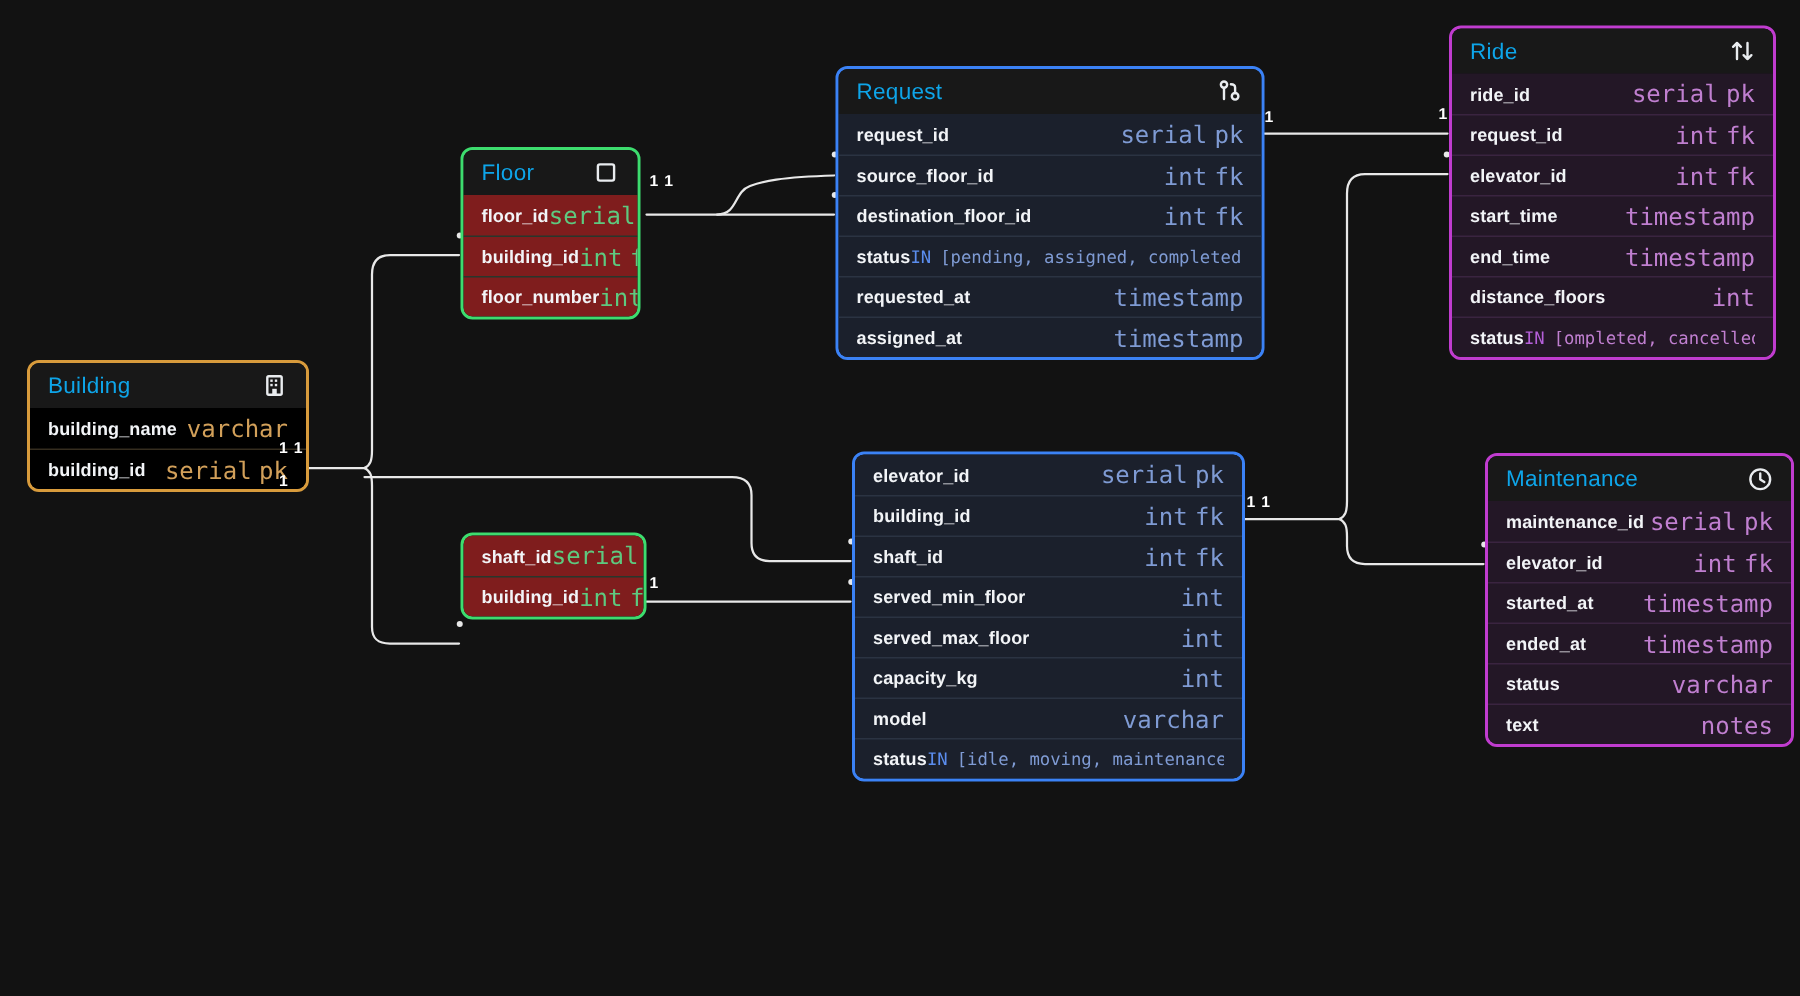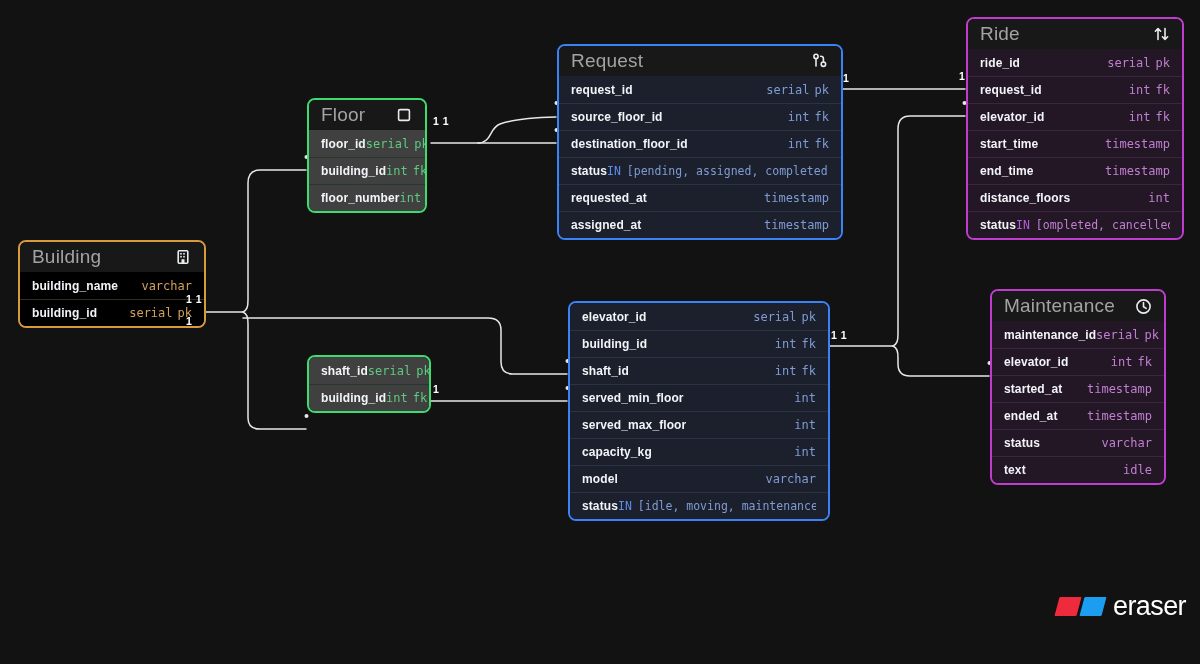--- a/index.html
+++ b/index.html
@@ -9,46 +9,46 @@
     background:#121212;
   }
   #canvas{position:absolute;inset:0;}
   svg.links{position:absolute;left:0;top:0;width:1200px;height:664px;pointer-events:none;}
 
   .table{position:absolute;border-radius:8px;border-width:2px;border-style:solid;overflow:hidden;box-sizing:border-box;}
   .t-head{
     display:flex;align-items:center;justify-content:space-between;
     padding:0 12px;height:30px;background:#181818;
   }
-  .t-title{font-size:19px;color:#a3a3a3;letter-spacing:.2px;}
+  .t-title{font-size:15px;color:#0ea5e9;letter-spacing:.2px;}
   .t-icon{width:18px;height:18px;display:flex;align-items:center;justify-content:center;}
   .t-icon svg{display:block;}
   .t-rows{display:block;}
   .row{
     display:flex;align-items:center;justify-content:space-between;
     height:27px;padding:0 12px;box-sizing:border-box;
     border-top-width:1px;border-top-style:solid;
     white-space:nowrap;
   }
   .row:first-child{border-top:none;}
   .fname{font-size:12px;color:#f2f4f7;font-weight:bold;letter-spacing:.1px;}
-  .ftype{font-size:12px;font-family:"DejaVu Sans Mono", monospace;white-space:nowrap;}
+  .ftype{font-size:16px;font-family:"DejaVu Sans Mono", monospace;white-space:nowrap;}
   .ftype .kw{margin-left:5px;}
   .enumwrap{font-size:11.5px;font-family:"DejaVu Sans Mono", monospace;white-space:nowrap;overflow:hidden;}
   .enumwrap .in{margin-right:6px;}
 
   
   .th-blue{border-color:#3b82f6;}
   .th-blue .t-rows{background:#1b202c;}
   .th-blue .row{border-top-color:#2b3342;}
   .th-blue .ftype,.th-blue .enumwrap{color:#7f9bd4;}
   .th-blue .in{color:#5b8dee;}
 
   .th-green{border-color:#3ddc6e;}
-  .th-green .t-rows{background:#404040;}
+  .th-green .t-rows{background:#7f1d1d;}
   .th-green .row{border-top-color:#27372c;}
   .th-green .ftype,.th-green .enumwrap{color:#5ec97f;}
 
   .th-orange{border-color:#d89b3c;}
   .th-orange .t-rows{background:#000000;}
   .th-orange .row{border-top-color:#352d1f;}
   .th-orange .ftype,.th-orange .enumwrap{color:#d2a05a;}
 
   .th-purple{border-color:#c03ccf;}
   .th-purple .t-rows{background:#231726;}
@@ -282,21 +282,21 @@
           <div class="row">
             <span class="fname">distance_floors</span>
             <span class="ftype"><span>int</span></span>
           </div>
           <div class="row">
             <span class="fname">status</span>
             <span class="enumwrap"><span class="in">IN</span><span>[ompleted, cancelled]</span></span>
           </div>
         </div>
       </div>
-      <div class="table th-purple" style="left: 990px; top: 289px; width: 176px;">
+      <div class="table th-purple" style="left: 990px; top: 302px; width: 206px;">
         <div class="t-head">
           <span class="t-title">Maintenance</span>
           <span class="t-icon">
             <svg width="17" height="17" viewBox="0 0 17 17">
               <circle cx="8.5" cy="8.5" r="6.6" stroke="#e9ecef" fill="none" stroke-width="1.6" stroke-linecap="round" stroke-linejoin="round"></circle>
               <path d="M8.5 4.6 V8.7 L11.2 10.4" stroke="#e9ecef" fill="none" stroke-width="1.6" stroke-linecap="round" stroke-linejoin="round"></path>
             </svg>
           </span>
         </div>
         <div class="t-rows">
@@ -315,35 +315,28 @@
           <div class="row">
             <span class="fname">ended_at</span>
             <span class="ftype"><span>timestamp</span></span>
           </div>
           <div class="row">
             <span class="fname">status</span>
             <span class="ftype"><span>varchar</span></span>
           </div>
           <div class="row">
             <span class="fname">text</span>
-            <span class="ftype"><span>idle</span></span>
+            <span class="ftype"><span>notes</span></span>
           </div>
         </div>
       </div>
     </div>
   <div id="labels-layer">
       <span class="card-label" style="left: 433px; top: 115px;">1 1</span>
       <span class="card-label" style="left: 186px; top: 293px;">1 1</span>
       <span class="card-label" style="left: 186px; top: 315px;">1</span>
       <span class="card-label" style="left: 433px; top: 383px;">1</span>
       <span class="card-label" style="left: 843px; top: 72px;">1</span>
       <span class="card-label" style="left: 959px; top: 70px;">1</span>
       <span class="card-label" style="left: 831px; top: 329px;">1 1</span>
     </div>
 
-  <div id="logo">
-    <span class="marks">
-      <span class="mk red"></span>
-      <span class="mk blue"></span>
-    </span>
-    <span class="wordmark">eraser</span>
-  </div>
 </div>
 
 </body></html>

